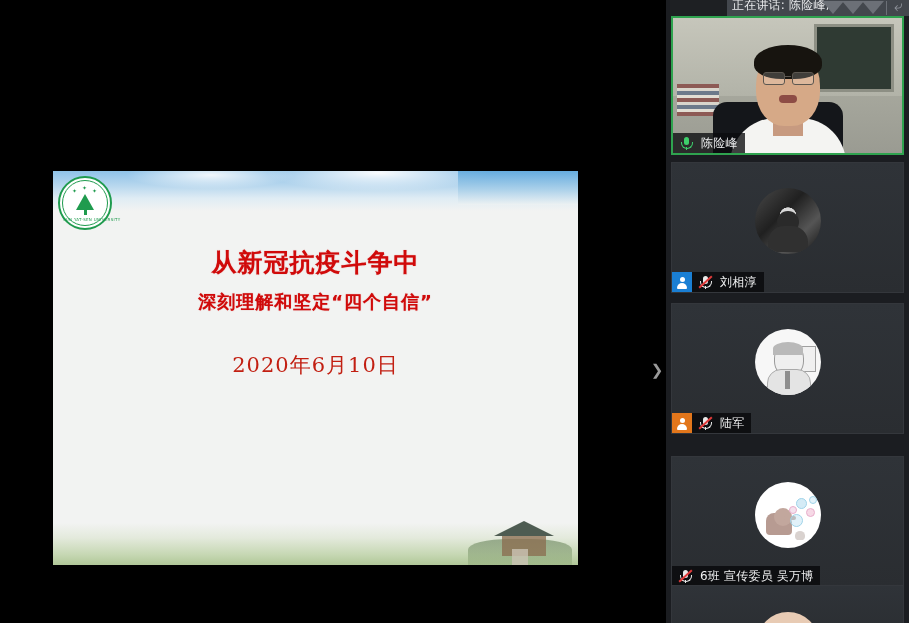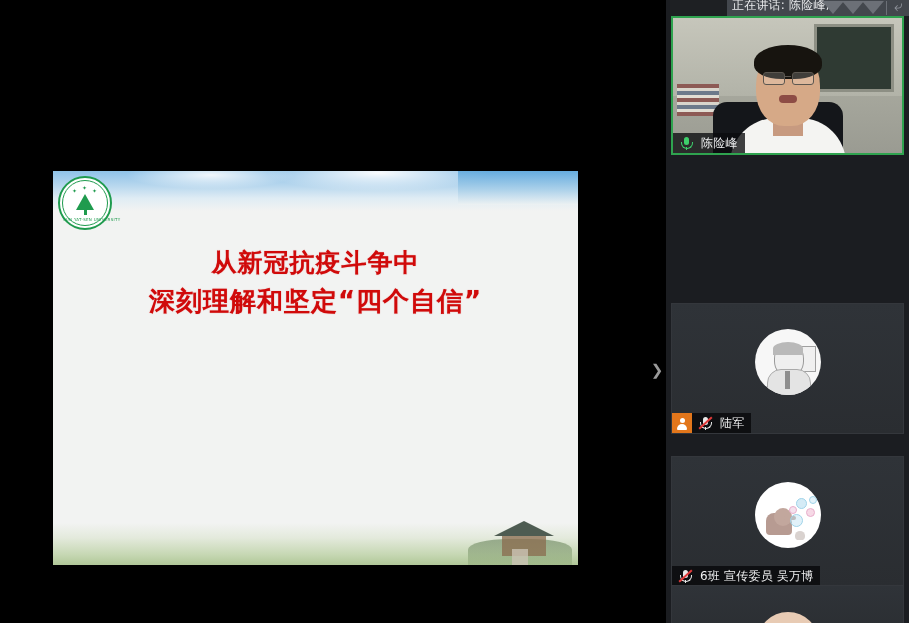--- a/index.html
+++ b/index.html
@@ -93,21 +93,21 @@
   #slide-text{
     position:absolute;left:0;top:0;width:100%;height:100%;
     display:flex;flex-direction:column;align-items:center;
     justify-content:flex-start;padding-top:72px;box-sizing:border-box;
   }
   .title-line{
     color:#d00a0a;font-weight:bold;font-size:25px;line-height:39px;
     letter-spacing:1px;white-space:nowrap;
     text-shadow:0 0 1px rgba(208,10,10,.5);
   }
-  .title-line.two{font-size:26px;}
+  .title-line.two{font-size:18px;}
   .presenter{
     margin-top:52px;color:#c21f12;font-size:21px;letter-spacing:3px;
     white-space:nowrap;font-family:"DejaVu Serif","Liberation Serif",serif;
   }
   .presenter .gap{display:inline-block;width:30px;}
   .date{
     margin-top:30px;color:#c21f12;font-size:21px;letter-spacing:1px;
     white-space:nowrap;font-family:"DejaVu Serif","Liberation Serif",serif;
   }
 
@@ -323,20 +323,21 @@
         <span class="star s3">✦</span>
         <div class="tree"></div>
         <div class="trunk"></div>
         <div class="micro">SUN YAT-SEN UNIVERSITY</div>
       </div>
     </div>
 
     <div id="slide-text">
       <div class="title-line">从新冠抗疫斗争中</div>
       <div class="title-line two">深刻理解和坚定“四个自信”</div>
+      <div class="date">2020年6月10日</div>
     </div>
 
     <div class="ground"></div>
     <div class="pavilion">
       <div class="pav-trees"></div>
       <div class="pav-roof"></div>
       <div class="pav-body"></div>
       <div class="pav-path"></div>
     </div>
   </div>
@@ -374,20 +375,39 @@
     <div class="namestrip active-strip">
       <div class="ic-mic green">
         <div class="cap"></div>
           <div class="arc"></div>
           <div class="stem"></div>
       </div>
       <div class="name-text">陈险峰</div>
     </div>
   </div>
 
+  <div class="tile t2">
+    <div class="video"></div>
+    <div class="avatar av-photo-gray">
+      <div class="fig"></div>
+        <div class="body"></div>
+    </div>
+    <div class="namestrip">
+      <div class="ic-user blue">
+          <div class="glyph"></div>
+        </div>
+      <div class="ic-mic">
+        <div class="cap"></div>
+          <div class="arc"></div>
+          <div class="stem"></div>
+          <div class="slash"></div>
+      </div>
+      <div class="name-text">刘相淳</div>
+    </div>
+  </div>
 
   <div class="tile t3">
     <div class="video"></div>
     <div class="avatar av-sketch">
       <div class="s-frame"></div>
       <div class="s-head"></div>
       <div class="s-hair"></div>
       <div class="s-body"></div>
       <div class="s-tie"></div>
     </div>

